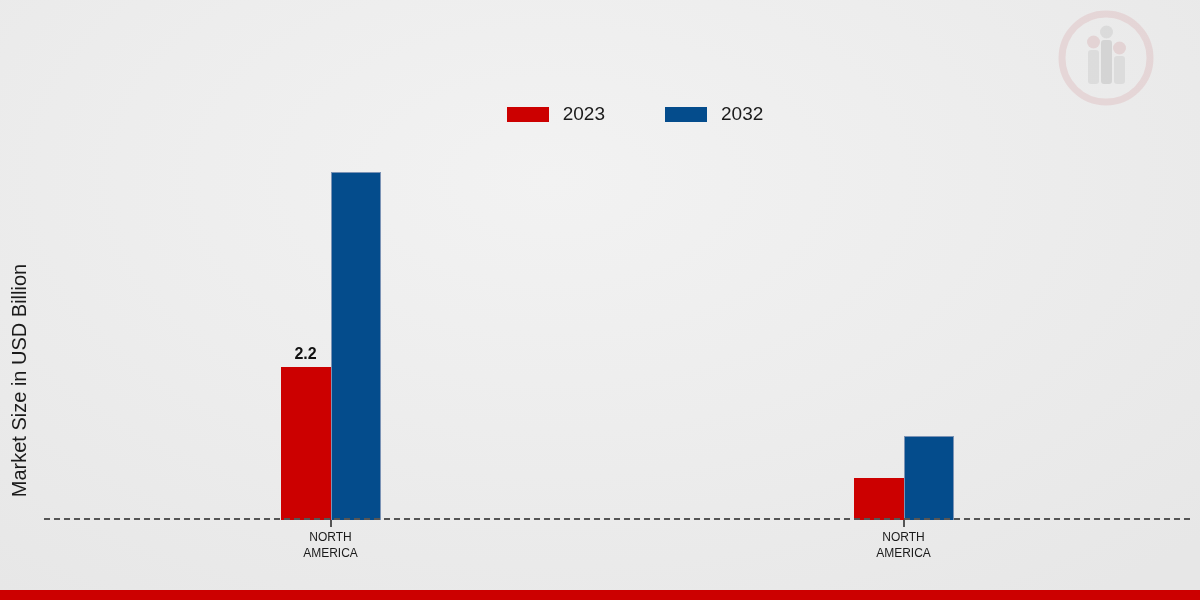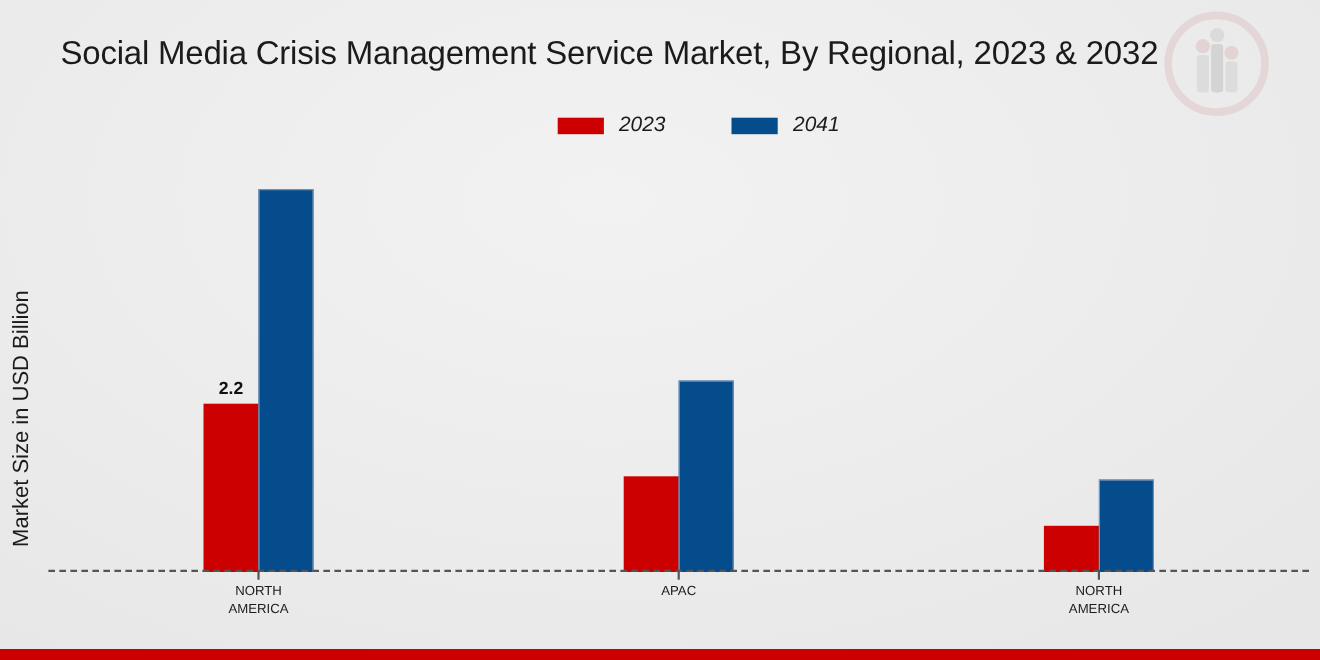--- a/index.html
+++ b/index.html
@@ -53,21 +53,20 @@
   .legend {
     position: absolute;
     left: 0;
     top: 103px;
     width: 1200px;
     display: flex;
     justify-content: center;
     align-items: center;
     gap: 60px;
     padding-left: 70px;
-    font-style: italic;
   }
   .legend-item {
     display: flex;
     align-items: center;
     gap: 14px;
   }
   .legend-swatch {
     width: 42px;
     height: 15px;
     display: block;
@@ -202,30 +201,29 @@
       <circle cx="48" cy="52" r="44" fill="none" stroke="#e0c2c4" stroke-width="7"></circle>
       <rect x="30" y="44" width="11" height="34" rx="3" fill="#cfcfcf"></rect>
       <rect x="43" y="34" width="11" height="44" rx="3" fill="#bfbfbf"></rect>
       <rect x="56" y="50" width="11" height="28" rx="3" fill="#cfcfcf"></rect>
       <circle cx="35.5" cy="36" r="6.5" fill="#dcbdbf"></circle>
       <circle cx="48.5" cy="26" r="6.5" fill="#cccccc"></circle>
       <circle cx="61.5" cy="42" r="6.5" fill="#dcbdbf"></circle>
     </svg>
   </div>
 
-  <div class="chart-title">Social Media Crisis Management Service Market, By Regional, 2023 &amp; 2032</div>
 
   <div class="legend">
     <div class="legend-item">
       <span class="legend-swatch" style="background:#cc0000"></span>
       <span class="legend-label">2023</span>
     </div>
     <div class="legend-item">
       <span class="legend-swatch" style="background:#044c8c"></span>
-      <span class="legend-label">2041</span>
+      <span class="legend-label">2032</span>
     </div>
   </div>
 
   <div class="y-axis-title">
     <span>Market Size in USD Billion</span>
   </div>
 
   <div class="plot-area">
     <div class="groups" id="groups">
         <div class="group">
@@ -234,28 +232,20 @@
               <div class="bar-value">2.2</div>
             </div>
             <div class="bar s2032" title="2032: 5" style="height: 348.214px;"></div>
           </div>
           <div class="tick"></div>
           <div class="cat-label">NORTH
 AMERICA</div>
         </div>
         <div class="group">
           <div class="bars">
-            <div class="bar s2023" title="2023: 1.25" style="height: 87.0536px;"></div>
-            <div class="bar s2032" title="2032: 2.5" style="height: 174.107px;"></div>
-          </div>
-          <div class="tick"></div>
-          <div class="cat-label">APAC</div>
-        </div>
-        <div class="group">
-          <div class="bars">
             <div class="bar s2023" title="2023: 0.6" style="height: 41.7857px;"></div>
             <div class="bar s2032" title="2032: 1.2" style="height: 83.5714px;"></div>
           </div>
           <div class="tick"></div>
           <div class="cat-label">NORTH
 AMERICA</div>
         </div>
       </div>
     <div class="axis-line"></div>
   </div>

